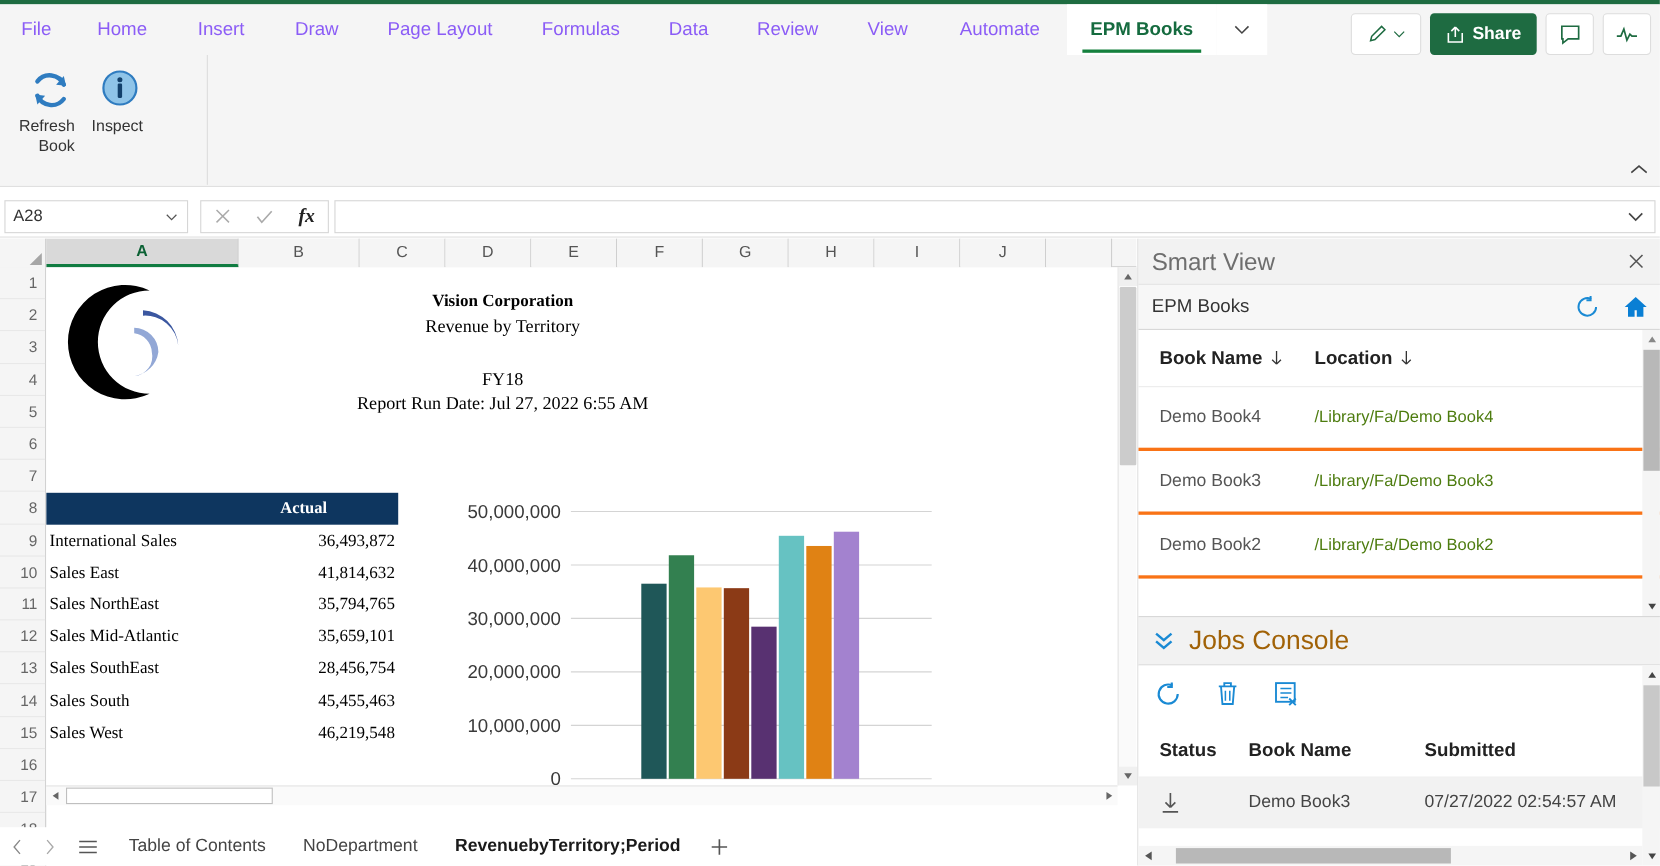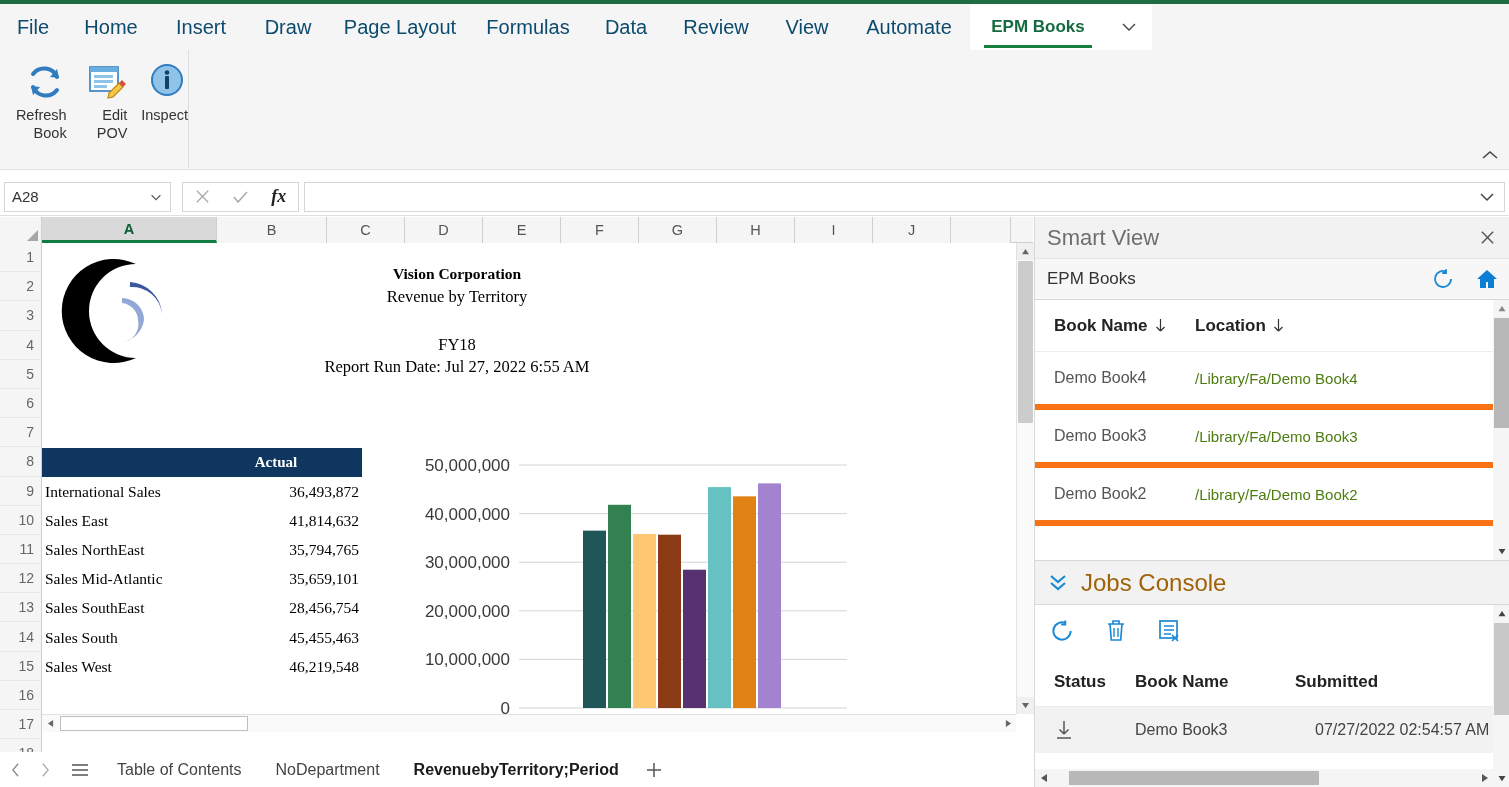--- a/index.html
+++ b/index.html
@@ -11,21 +11,21 @@
     -webkit-font-smoothing:antialiased;
   }
 
   
   .topstrip { position:absolute; left:0; top:0; width:1509px; height:4px; background:#1e6c41; }
 
   
   .tabbar { position:absolute; left:0; top:4px; width:1509px; height:46px; background:#f5f5f5; }
   .tabs { position:absolute; left:0; top:0; height:46px; display:flex; align-items:center; }
   .tab {
-    font-size:20px; color:#0c4a6e; padding:0 0; margin:0 0;
+    font-size:17px; color:#8b5cf6; padding:0 0; margin:0 0;
     height:46px; display:flex; align-items:center; justify-content:center;
     cursor:pointer; position:relative;
   }
   .tab.file { width:66px; }
   .tab.home { width:90px; }
   .tab.insert { width:90px; }
   .tab.draw { width:84px; }
   .tab.pagelayout { width:140px; }
   .tab.formulas { width:116px; }
   .tab.data { width:80px; }
@@ -131,21 +131,21 @@
   .sv-close { width:44px; height:42px; display:flex; align-items:center; justify-content:center; cursor:pointer; font-size:20px; color:#555; }
 
   .sv-sub { height:41px; background:#f7f7f7; border-bottom:1px solid #d8d8d8; display:flex; align-items:center; }
   .sv-sub .t2 { flex:1; padding-left:12px; font-size:17px; color:#333; }
   .sv-ic { width:44px; height:41px; display:flex; align-items:center; justify-content:center; cursor:pointer; }
 
   .bookgrid { position:absolute; left:0; top:83px; width:475px; height:260px; background:#fff; }
   .bg-hdr { height:52px; display:flex; align-items:center; border-bottom:1px solid #ececec; }
   .bg-hdr .col1 { width:160px; padding-left:19px; font-size:17px; font-weight:bold; color:#222; display:flex; align-items:center; gap:6px; cursor:pointer; }
   .bg-hdr .col2 { flex:1; font-size:17px; font-weight:bold; color:#222; display:flex; align-items:center; gap:6px; cursor:pointer; }
-  .bg-row { height:58px; display:flex; align-items:center; border-bottom:6px solid #f97316; cursor:pointer; }
+  .bg-row { height:58px; display:flex; align-items:center; border-bottom:3px solid #f97316; cursor:pointer; }
   .bg-row .col1 { width:160px; padding-left:19px; font-size:16px; color:#555; }
   .bg-row .col2 { flex:1; font-size:15px; color:#4d7c0f; }
   .bg-vs { position:absolute; right:0; top:0; width:17px; height:260px; background:#f5f5f5; }
   .bg-vs .thumb { position:absolute; left:1px; top:18px; width:15px; height:110px; background:#b8b8b8; }
 
   .jobs-head { position:absolute; left:0; top:343px; width:475px; height:45px; background:#f2f2f2; border-top:1px solid #d8d8d8; border-bottom:1px solid #d8d8d8; display:flex; align-items:center; }
   .jobs-head .chev { width:46px; display:flex; align-items:center; justify-content:center; cursor:pointer; }
   .jobs-head .t3 { font-size:24px; color:#a16207; }
 
   .jobs-tools { position:absolute; left:0; top:388px; width:475px; height:52px; display:flex; align-items:center; background:#fff; }
@@ -153,21 +153,21 @@
 
   .jobgrid { position:absolute; left:0; top:440px; width:475px; height:130px; background:#fff; }
   .jg-hdr { height:50px; display:flex; align-items:center; border-bottom:1px solid #ececec; }
   .jg-hdr .c { font-size:17px; font-weight:bold; color:#222; }
   .jg-hdr .cs { width:100px; padding-left:19px; }
   .jg-hdr .cb { width:160px; }
   .jg-hdr .cd { flex:1; }
   .jg-row { height:46px; display:flex; align-items:center; background:#f2f2f2; cursor:pointer; }
   .jg-row .cs { width:100px; padding-left:19px; display:flex; align-items:center; }
   .jg-row .cb { width:160px; font-size:16px; color:#444; }
-  .jg-row .cd { flex:1; font-size:16px; color:#444;margin-left:20px; }
+  .jg-row .cd { flex:1; font-size:16px; color:#444; }
   .jg-vs { position:absolute; right:0; top:-52px; width:17px; height:182px; background:#f5f5f5; }
   .jg-vs .thumb { position:absolute; left:1px; top:18px; width:15px; height:92px; background:#c8c8c8; }
   .jg-hs { position:absolute; left:0; bottom:0; width:458px; height:18px; background:#f5f5f5; display:flex; align-items:center; }
   .jg-hs .thumb { width:250px; height:14px; background:#b8b8b8; margin-left:17px; }
   .jg-hs .ar { width:17px; display:flex; align-items:center; justify-content:center; cursor:pointer; }
 </style>
 </head>
 <body>
 
 <div class="topstrip"></div>
@@ -185,50 +185,62 @@
     <div class="tab view">View</div>
     <div class="tab automate">Automate</div>
     <div class="tab active">EPM Books</div>
     <div class="tab-chev">
       <svg viewBox="0 0 16 16">
           <path d="M2 5l6 6 6-6" stroke="#444" stroke-width="1.4" fill="none"></path>
         </svg>
     </div>
   </div>
 
+  <div class="topright">
+    <div class="btn-out btn-pencil">
+      <svg width="20" height="20" viewBox="0 0 20 20">
+        <path d="M4 16l1-4 9-9 3 3-9 9z" fill="none" stroke="#1e6b41" stroke-width="1.4"></path>
+      </svg>
+      <svg width="12" height="12" viewBox="0 0 16 16">
+          <path d="M2 5l6 6 6-6" stroke="#1e6b41" stroke-width="1.5" fill="none"></path>
+        </svg>
+    </div>
+    <div class="btn-share">
+      <svg width="18" height="18" viewBox="0 0 20 20">
+        <path d="M3 9v9h14V9" fill="none" stroke="#fff" stroke-width="1.6"></path>
+        <path d="M10 13V3m0 0l4 4m-4-4L6 7" fill="none" stroke="#fff" stroke-width="1.6"></path>
+      </svg>
+      <span>Share</span>
+    </div>
+    <div class="btn-out btn-icon-sq">
+      <svg width="21" height="21" viewBox="0 0 22 22">
+        <path d="M3 3h16v12H9l-5 4v-4H3z" fill="none" stroke="#1e6b41" stroke-width="1.6"></path>
+      </svg>
+    </div>
+    <div class="btn-out btn-icon-sq">
+      <svg width="22" height="22" viewBox="0 0 24 24">
+        <path d="M2 14l4 0 3-7 3 11 3-6 2 2h5" fill="none" stroke="#1e6b41" stroke-width="1.7"></path>
+      </svg>
+    </div>
+  </div>
 </div>
 
 <div class="ribbon">
   <div class="ribgroup">
     <div class="rib-btn" style="margin-left:6px">
       <div class="ic">
         <svg width="44" height="44" viewBox="0 0 44 44">
           <path d="M10 14a14 14 0 0 1 24 3" fill="none" stroke="#2f7cc0" stroke-width="4" stroke-linecap="round"></path>
           <path d="M34 30a14 14 0 0 1-24-3" fill="none" stroke="#2f7cc0" stroke-width="4" stroke-linecap="round"></path>
           <path d="M34 9l2 9-9-1z" fill="#2f7cc0"></path>
           <path d="M10 35l-2-9 9 1z" fill="#2f7cc0"></path>
         </svg>
       </div>
       <div class="lbl">Refresh</div>
       <div class="lbl">Book</div>
-    </div>
-    <div class="rib-btn">
-      <div class="ic">
-        <svg width="42" height="42" viewBox="0 0 42 42">
-          <rect x="5" y="6" width="28" height="24" fill="#fff" stroke="#2f7cc0" stroke-width="1.6"></rect>
-          <rect x="5" y="6" width="28" height="5" fill="#68aede"></rect>
-          <rect x="9" y="14" width="19" height="3" fill="#8fc4e8"></rect>
-          <rect x="9" y="19" width="19" height="3" fill="#8fc4e8"></rect>
-          <rect x="9" y="24" width="13" height="3" fill="#8fc4e8"></rect>
-          <path d="M24 32l10-10 4 4-10 10-5 1z" fill="#f3c54a" stroke="#b8860b" stroke-width="1.1"></path>
-          <path d="M34 22l3-3 4 4-3 3z" fill="#d94f3d"></path>
-        </svg>
-      </div>
-      <div class="lbl">Edit</div>
-      <div class="lbl">POV</div>
     </div>
     <div class="rib-btn">
       <div class="ic">
         <svg width="42" height="42" viewBox="0 0 42 42">
           <circle cx="21" cy="19" r="15" fill="#8fc4e8" stroke="#2f7cc0" stroke-width="2"></circle>
           <circle cx="21" cy="11.5" r="2.3" fill="#12406b"></circle>
           <rect x="19" y="15" width="4" height="13" rx="1" fill="#12406b"></rect>
         </svg>
       </div>
       <div class="lbl">Inspect</div>

